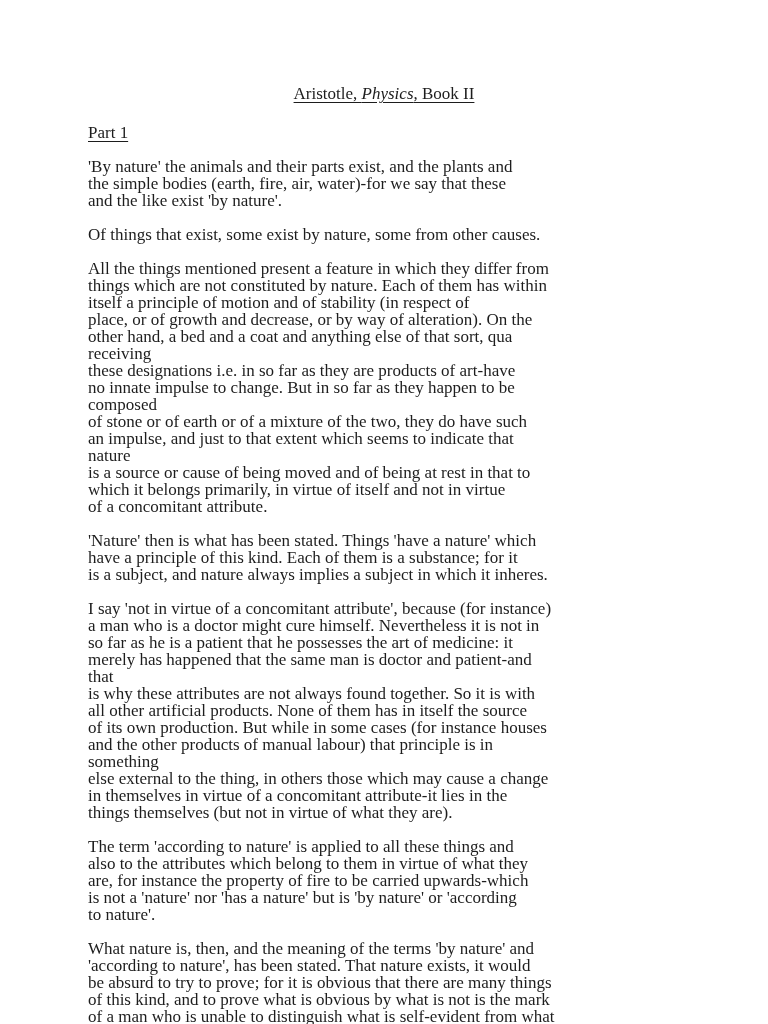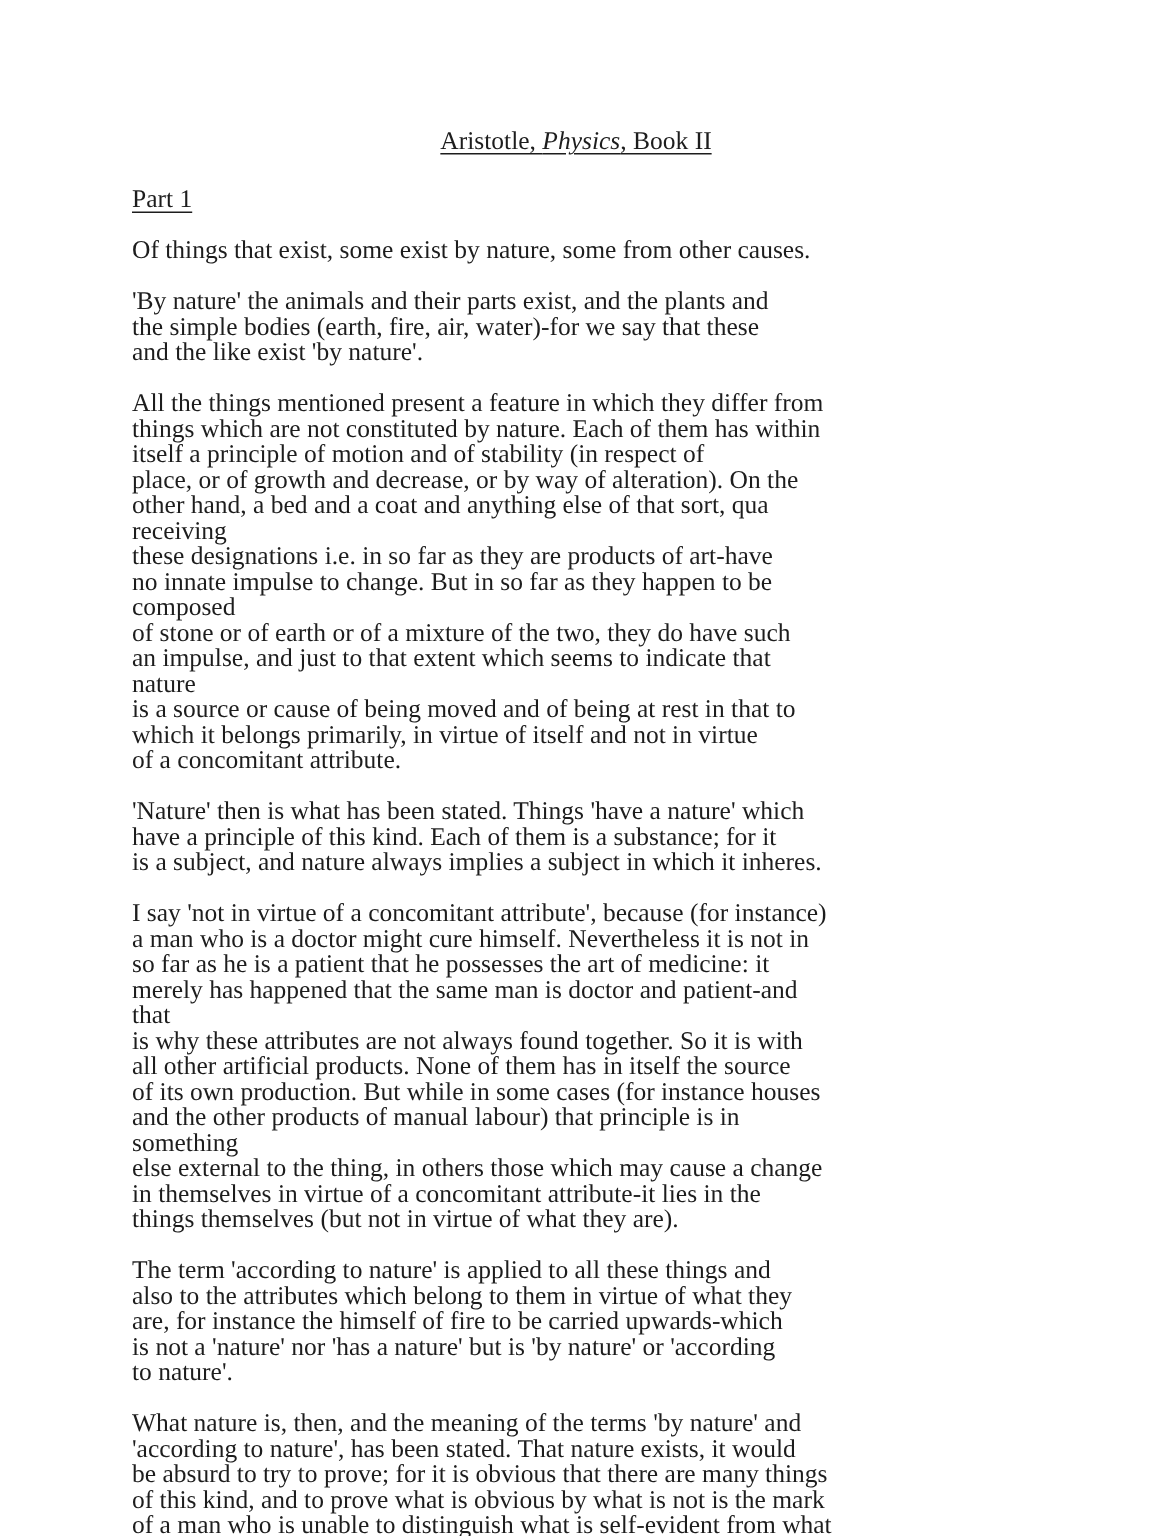--- a/index.html
+++ b/index.html
@@ -61,24 +61,24 @@
 <div class="page">
 
   <h1 class="doc-title">
     <span class="title-text"><span>Aristotle, </span><em>Physics</em><span>, Book II</span></span>
   </h1>
 
   <div class="content">
     <div class="section-heading">
       <span class="underline">Part 1</span>
     </div>
-    <p class="para">Of things that exist, some exist by nature, some from other causes.</p>
     <p class="para">'By nature' the animals and their parts exist, and the plants and
 the simple bodies (earth, fire, air, water)-for we say that these
 and the like exist 'by nature'.</p>
+    <p class="para">Of things that exist, some exist by nature, some from other causes.</p>
     <p class="para">All the things mentioned present a feature in which they differ from
 things which are not constituted by nature. Each of them has within
 itself a principle of motion and of stability (in respect of
 place, or of growth and decrease, or by way of alteration). On the
 other hand, a bed and a coat and anything else of that sort, qua receiving
 these designations i.e. in so far as they are products of art-have
 no innate impulse to change. But in so far as they happen to be composed
 of stone or of earth or of a mixture of the two, they do have such
 an impulse, and just to that extent which seems to indicate that nature
 is a source or cause of being moved and of being at rest in that to
@@ -93,21 +93,21 @@
 merely has happened that the same man is doctor and patient-and that
 is why these attributes are not always found together. So it is with
 all other artificial products. None of them has in itself the source
 of its own production. But while in some cases (for instance houses
 and the other products of manual labour) that principle is in something
 else external to the thing, in others those which may cause a change
 in themselves in virtue of a concomitant attribute-it lies in the
 things themselves (but not in virtue of what they are).</p>
     <p class="para">The term 'according to nature' is applied to all these things and
 also to the attributes which belong to them in virtue of what they
-are, for instance the himself of fire to be carried upwards-which
+are, for instance the property of fire to be carried upwards-which
 is not a 'nature' nor 'has a nature' but is 'by nature' or 'according
 to nature'.</p>
     <p class="para">What nature is, then, and the meaning of the terms 'by nature' and
 'according to nature', has been stated. That nature exists, it would
 be absurd to try to prove; for it is obvious that there are many things
 of this kind, and to prove what is obvious by what is not is the mark
 of a man who is unable to distinguish what is self-evident from what</p>
   </div>
 
 </div>

